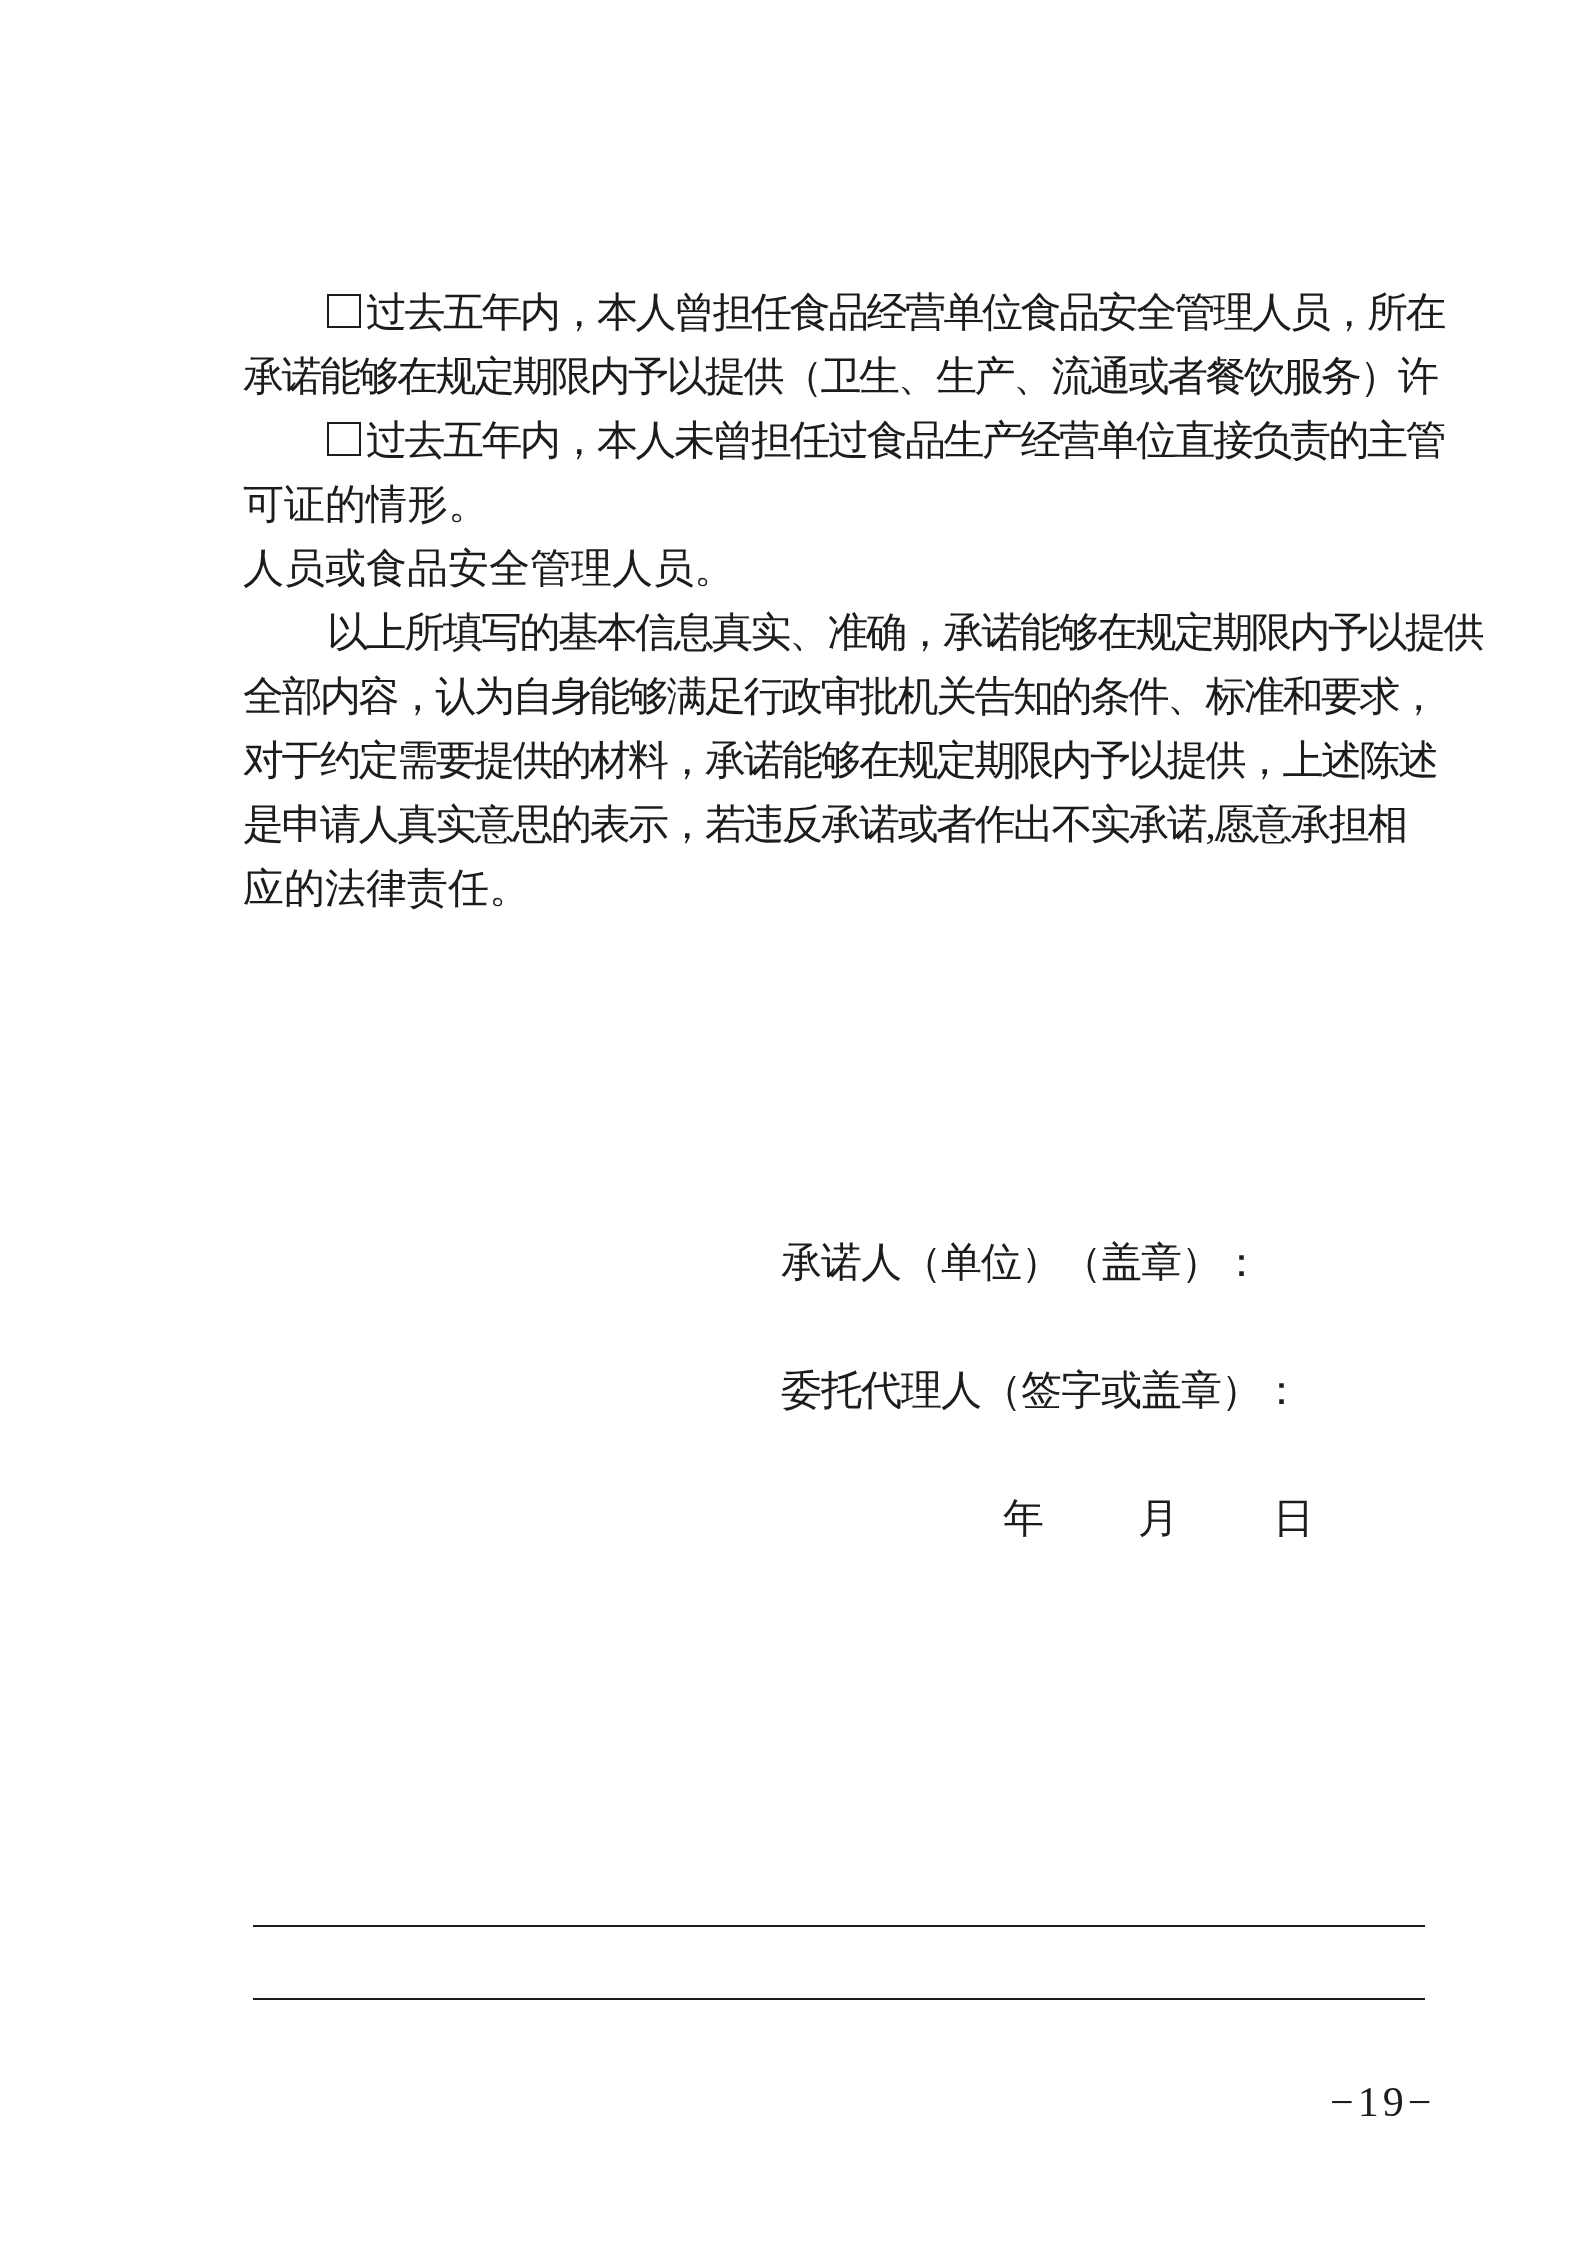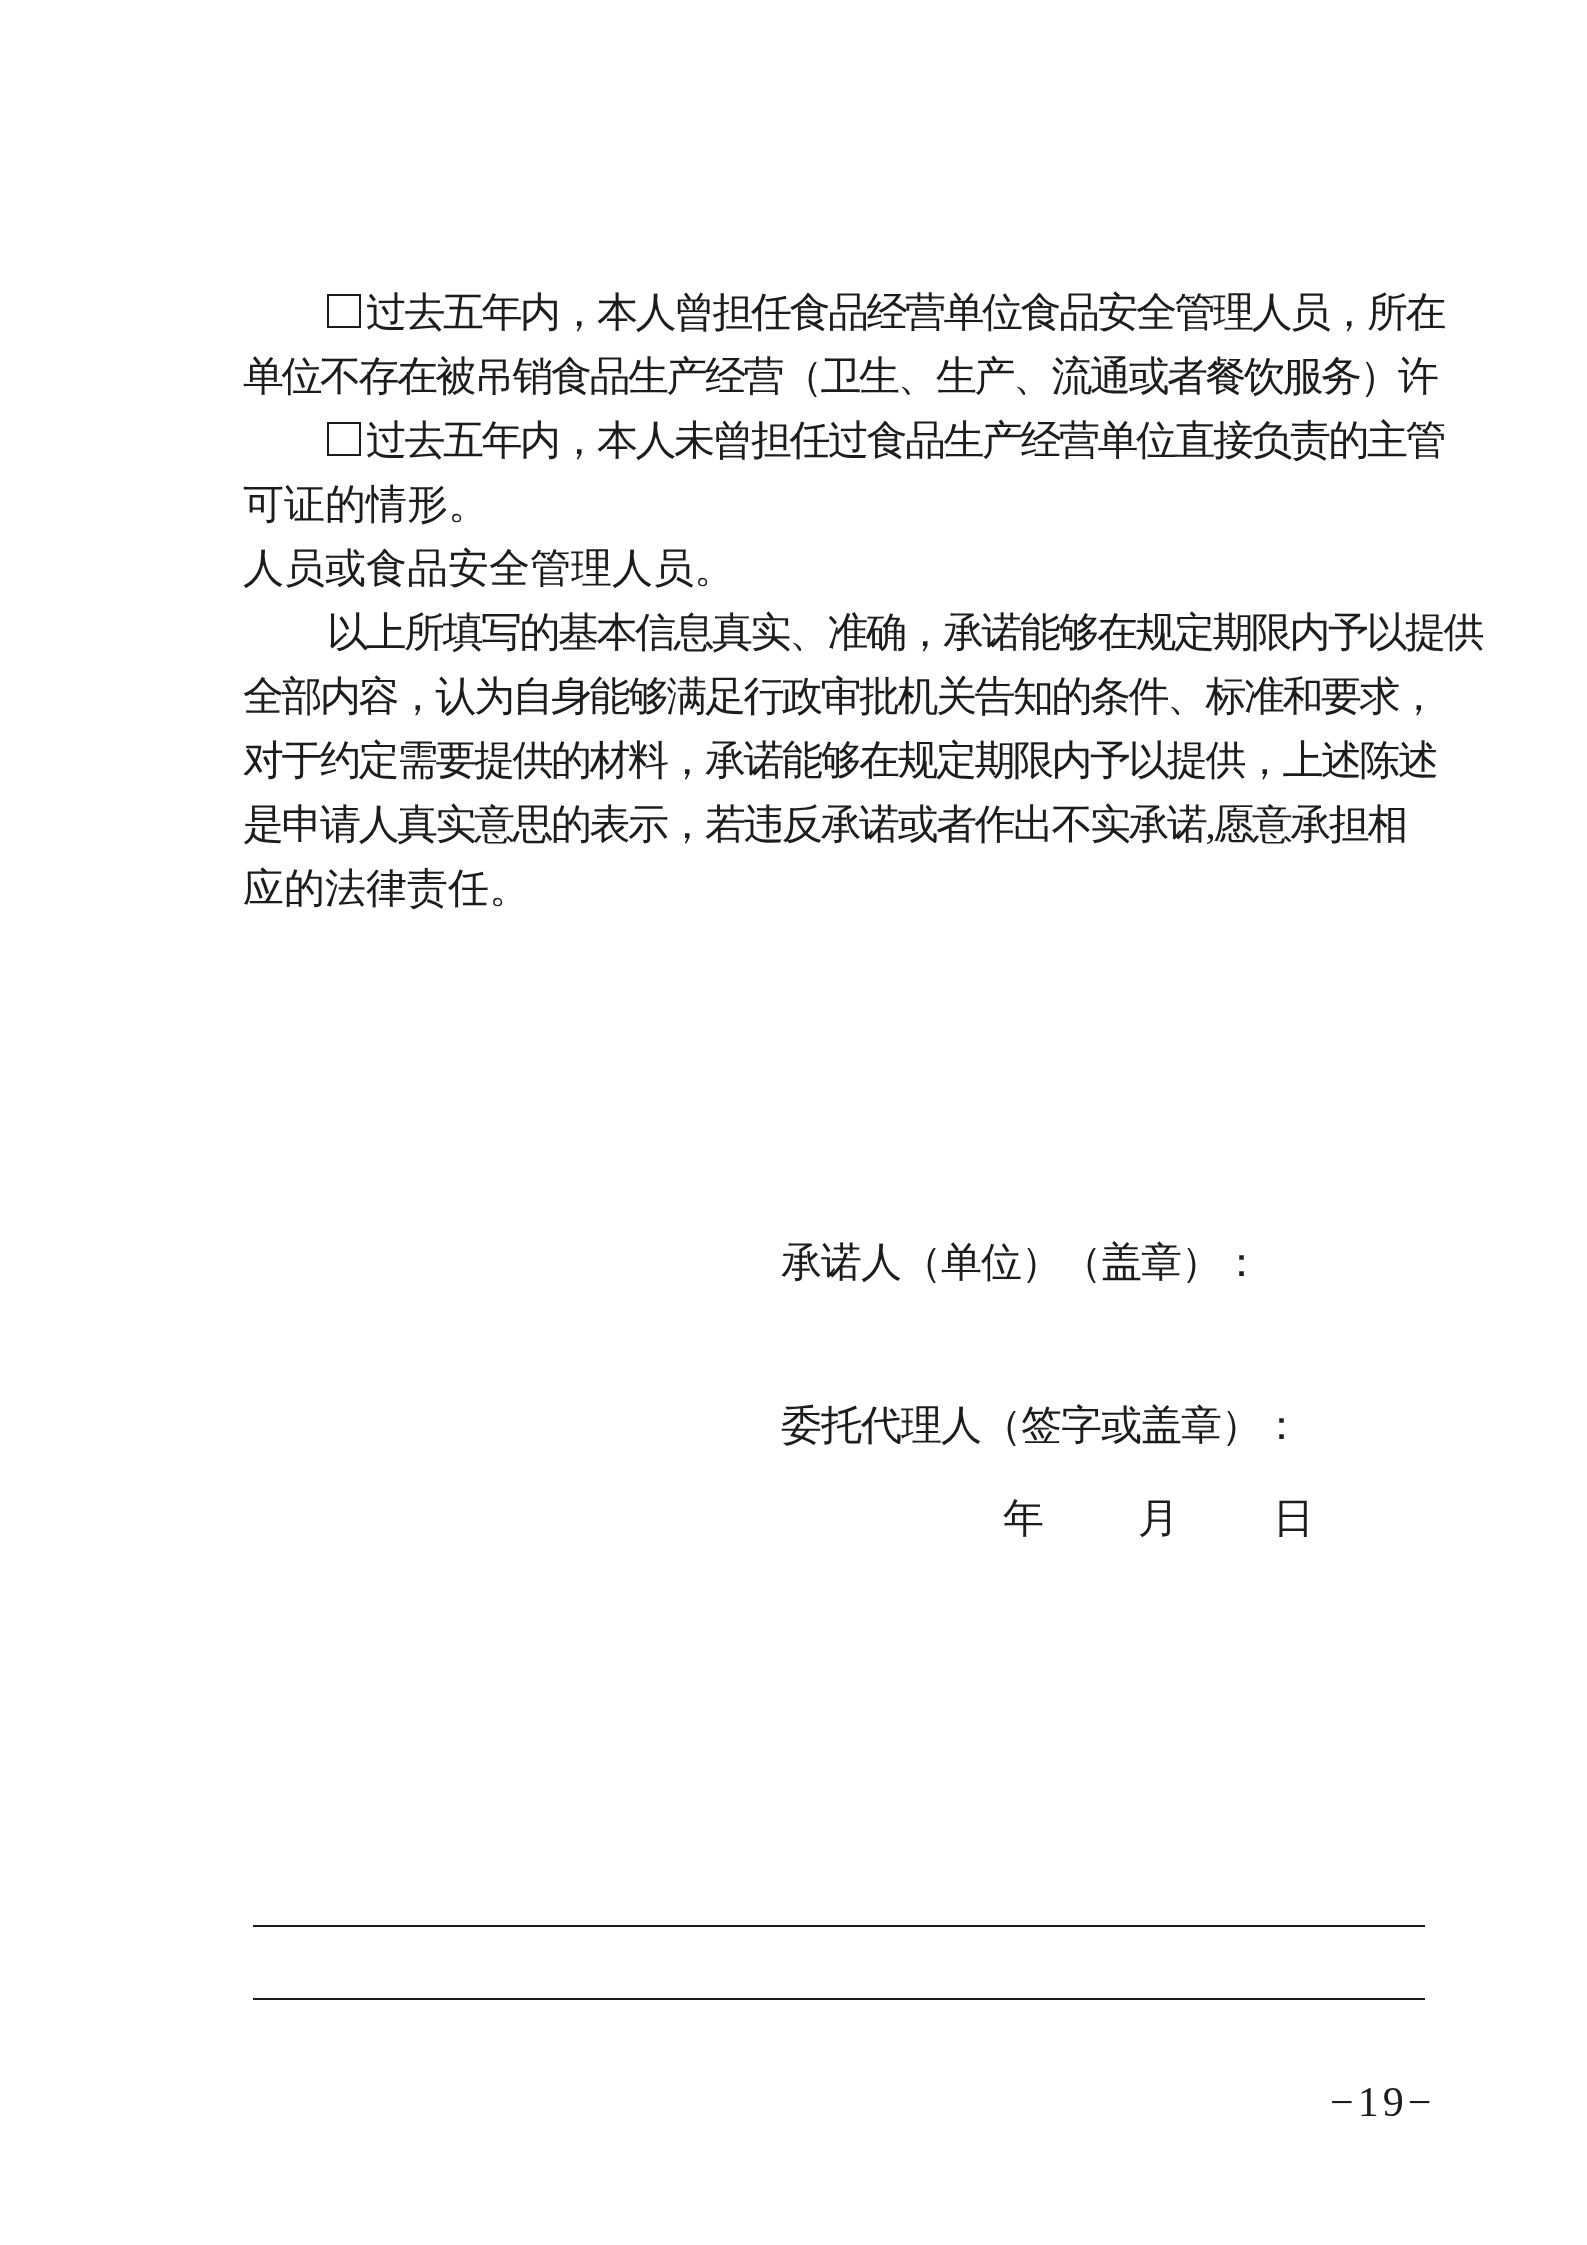--- a/index.html
+++ b/index.html
@@ -40,21 +40,21 @@
   .sig-line {
     position:absolute;
     left:733px;
     font-size:41px;
     line-height:48px;
     white-space:nowrap;
     letter-spacing:-1px;
     font-family:Liberation Mono, monospace;
   }
   .sig-promisor { top:1241px; }
-  .sig-agent    { top:1404px; }
+  .sig-agent    { top:1369px; }
   .date-char {
     position:absolute;
     font-size:41px;
     line-height:48px;
   }
   .date-year  { left:955px;  top:1494px; }
   .date-month { left:1090px; top:1494px; }
   .date-day   { left:1225px; top:1494px; }
   
   .rule {
@@ -88,21 +88,21 @@
     white-space:nowrap;
   }
 </style>
 </head>
 <body>
 
 <div class="page">
 
   <div class="body-text">
     <div class="line fit indent"><span class="checkbox"></span><span>过去五年内，本人曾担任食品经营单位食品安全管理人员，所在</span></div>
-    <div class="line fit"><span>单位不存在被吊销食品生产经营（卫生、生产、流通或者餐饮服务）许</span></div>
+    <div class="line fit"><span>承诺能够在规定期限内予以提供（卫生、生产、流通或者餐饮服务）许</span></div>
     <div class="line fit indent"><span class="checkbox"></span><span>过去五年内，本人未曾担任过食品生产经营单位直接负责的主管</span></div>
     <div class="line"><span>可证的情形。</span></div>
     <div class="line"><span>人员或食品安全管理人员。</span></div>
     <div class="line fit indent"><span>以上所填写的基本信息真实、准确，承诺能够在规定期限内予以提供</span></div>
     <div class="line fit"><span>全部内容，认为自身能够满足行政审批机关告知的条件、标准和要求，</span></div>
     <div class="line fit"><span>对于约定需要提供的材料，承诺能够在规定期限内予以提供，上述陈述</span></div>
     <div class="line fit"><span>是申请人真实意思的表示，若违反承诺或者作出不实承诺,愿意承担相</span></div>
     <div class="line"><span>应的法律责任。</span></div>
   </div>
 

